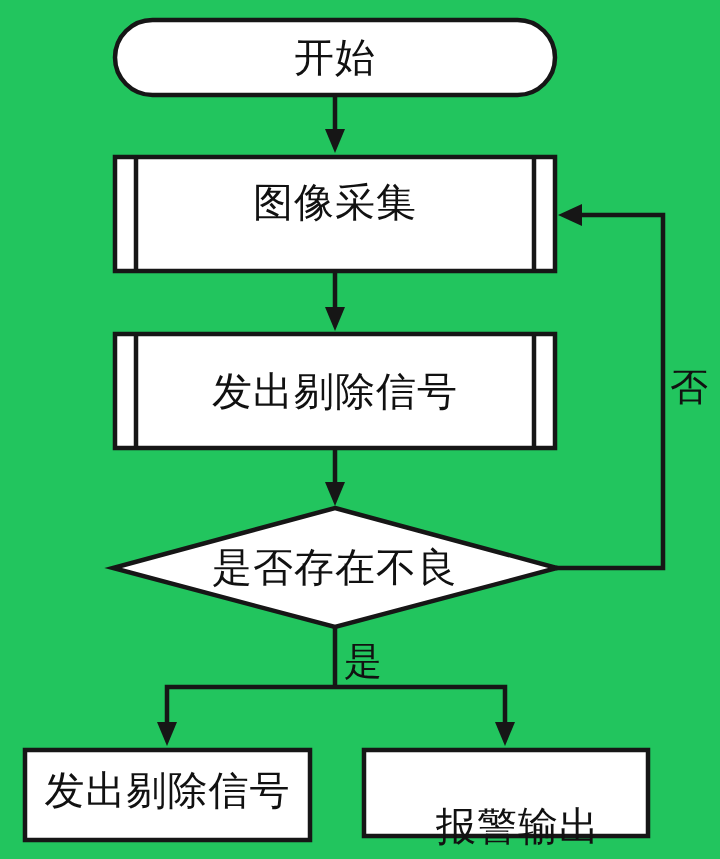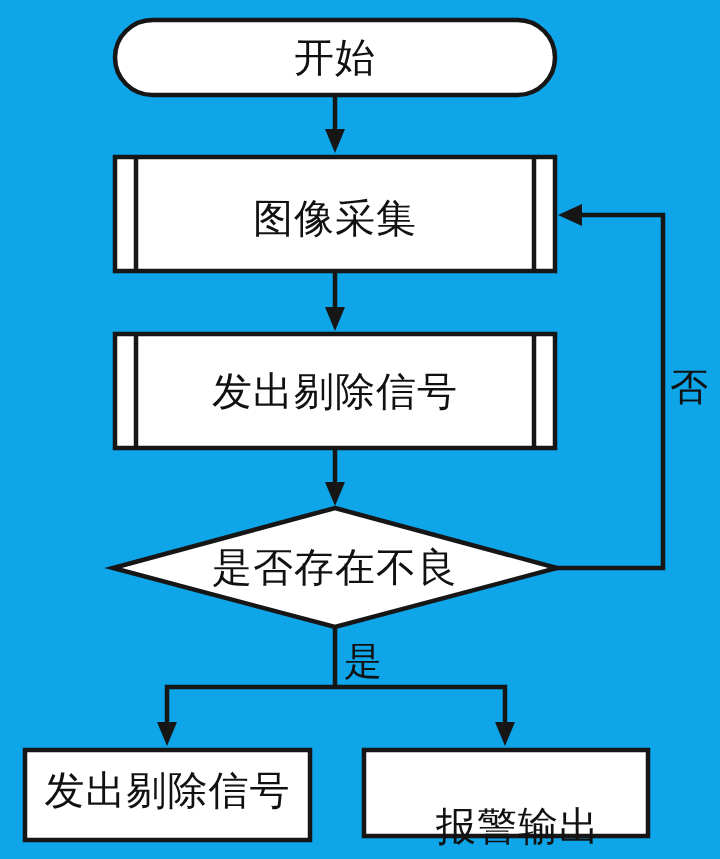--- a/index.html
+++ b/index.html
@@ -1,40 +1,40 @@
 <!DOCTYPE html>
 <html><head>
 <meta charset="utf-8">
 <style>
   html, body { margin: 0; padding: 0; background: #ffffff; }
   #stage {
     position: relative;
     width: 720px;
     height: 859px;
-    background: #0ea5e9;
+    background: #22c55e;
     font-family: Liberation Serif, serif;
     overflow: hidden;
   }
   #shapes {
     position: absolute;
     left: 0; top: 0;
   }
   .label {
     position: absolute;
     display: flex;
     align-items: center;
     justify-content: center;
     color: #111111;
     font-size: 40px;
     font-weight: 500;
     white-space: nowrap;
     letter-spacing: 1px;
   }
   .label-start    { left: 113px; top:  18px; width: 444px; height:  79px; }
-  .label-capture  { left: 113px; top: 159px; width: 444px; height: 118px; }
+  .label-capture  { left: 113px; top: 143px; width: 444px; height: 118px; }
   .label-analyze  { left: 113px; top: 332px; width: 444px; height: 118px; }
   .label-decision { left: 113px; top: 508px; width: 444px; height: 119px; }
   .label-reject   { left:  23px; top: 748px; width: 289px; height:  84px; }
   .label-alarm    { left: 362px; top: 781px; width: 312px; height:  90px; }
   .label-yes      { left: 344px; top: 638px; width:  46px; height:  46px; font-size: 38px; justify-content: flex-start; }
   .label-no       { left: 670px; top: 364px; width:  46px; height:  46px; font-size: 38px; justify-content: flex-start; }
 </style>
 </head>
 <body>
 

